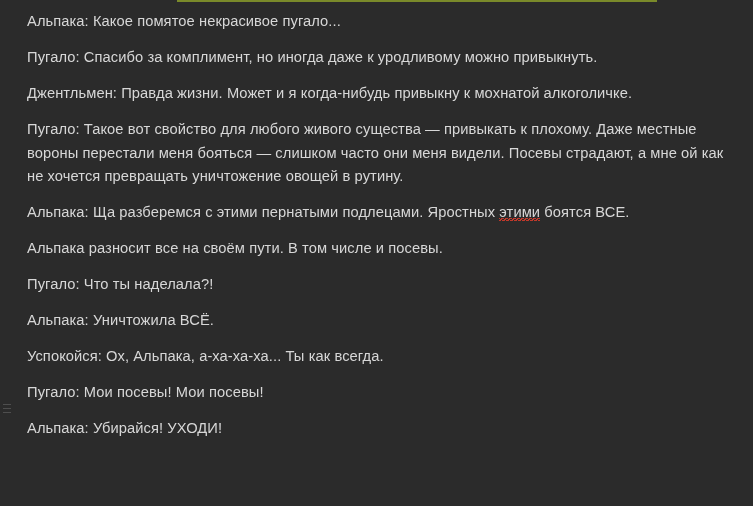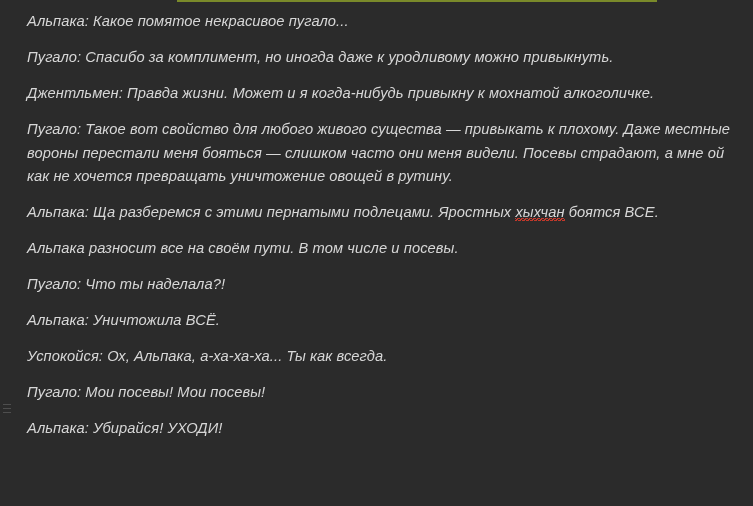--- a/index.html
+++ b/index.html
@@ -44,21 +44,20 @@
     background: #7a8a2a;
   }
   .content {
     position: absolute;
     left: 14px;
     top: 0;
     width: 739px;
     height: 506px;
     padding: 10px 20px 0 13px;
     box-sizing: border-box;
-    font-style: italic;
   }
   .para {
     color: #d7d7d7;
     font-size: 14.7px;
     line-height: 23.5px;
     margin: 0 0 12.5px 0;
     letter-spacing: 0.08px;
   }
   .squiggle {
     background-image: repeating-linear-gradient(
@@ -85,21 +84,21 @@
 
   <div class="top-rule"></div>
 
   <div class="content">
 
     <p class="para">Альпака: Какое помятое некрасивое пугало...</p>
     <p class="para">Пугало: Спасибо за комплимент, но иногда даже к уродливому можно привыкнуть.</p>
     <p class="para">Джентльмен: Правда жизни. Может и я когда-нибудь привыкну к мохнатой алкоголичке.</p>
     <p class="para">Пугало: Такое вот свойство для любого живого существа — привыкать к плохому. Даже местные вороны перестали меня бояться — слишком часто они меня видели. Посевы страдают, а мне ой как не хочется превращать уничтожение овощей в рутину.</p>
 
-    <p class="para"><span>Альпака: Ща разберемся с этими пернатыми подлецами. Яростных </span><span class="squiggle">хыхчан</span><span> боятся ВСЕ.</span></p>
+    <p class="para"><span>Альпака: Ща разберемся с этими пернатыми подлецами. Яростных </span><span class="squiggle">этими</span><span> боятся ВСЕ.</span></p>
 
     <p class="para">Альпака разносит все на своём пути. В том числе и посевы.</p>
     <p class="para">Пугало: Что ты наделала?!</p>
     <p class="para">Альпака: Уничтожила ВСЁ.</p>
     <p class="para">Успокойся: Ох, Альпака, а-ха-ха-ха... Ты как всегда.</p>
     <p class="para">Пугало: Мои посевы! Мои посевы!</p>
     <p class="para">Альпака: Убирайся! УХОДИ!</p>
 
   </div>
 </div>

